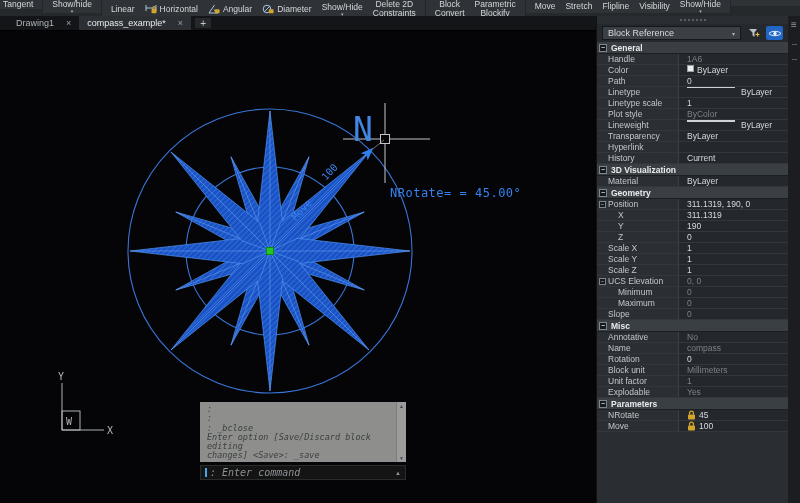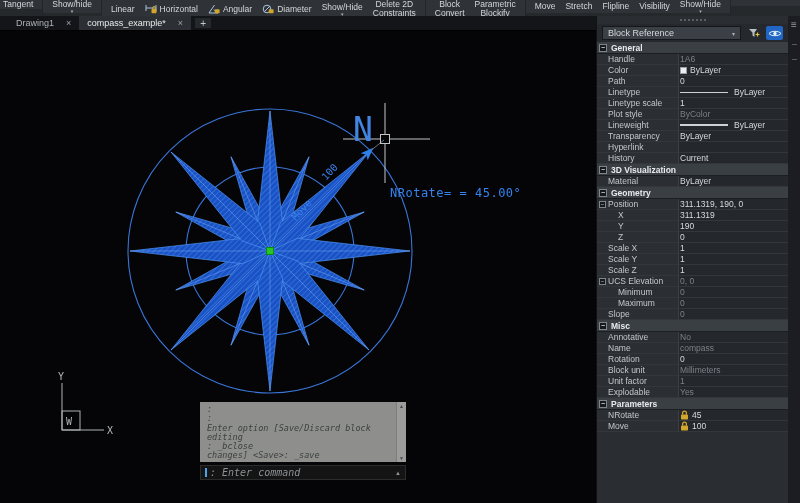--- a/index.html
+++ b/index.html
@@ -63,21 +63,21 @@
   .tool-btn.blue{background:#2166c4;border-radius:2px}
 
   #prop-grid{flex:1;overflow:hidden;font-size:8.5px}
   .sec-header{height:12px;display:flex;align-items:center;gap:4px;background:#3a3f44;border-bottom:1px solid #1c1f22;color:#e8ebee;font-weight:bold;padding-left:2px}
   .minibox{width:8px;height:8px;flex:none;border:1px solid #7e858b;background:#17191c;color:#cfd4d8;font-size:7px;line-height:6px;text-align:center}
   .minibox.sm{width:7px;height:7px;font-size:6px;line-height:5px}
   .prow{height:11px;display:flex;align-items:stretch;border-bottom:1px solid #33373b;background:#2b2f33}
   .gutter{width:11px;flex:none;display:flex;align-items:center;justify-content:center}
   .plabel{width:70px;flex:none;color:#c2c7cb;display:flex;align-items:center;white-space:nowrap;overflow:hidden}
   .indent .plabel{padding-left:10px}
-  .pvalue{flex:1;border-left:1px solid #3c4044;background:#24272b;color:#d6dade;display:flex;align-items:center;gap:3px;padding-left:1px;white-space:nowrap;overflow:hidden}
+  .pvalue{flex:1;border-left:1px solid #3c4044;background:#24272b;color:#d6dade;display:flex;align-items:flex-start;gap:3px;padding-left:8px;white-space:nowrap;overflow:hidden}
   .gray .pvalue{color:#7b828a}
   .swatch{width:7px;height:7px;background:#eceded;border:1px solid #9aa0a5;flex:none}
   .lsample{flex:1;max-width:48px;height:1px;background:#cdd2d6;margin-right:3px}
   .lsample.thick{height:2px}
   .locki svg{display:block}
 
   #sidestrip{flex:1;background:#1b1d20;display:flex;flex-direction:column;align-items:center;padding-top:4px;gap:14px}
   .strip-menu{color:#969ca1;font-size:10px;line-height:10px}
   .strip-mark{width:5px;border-top:1px solid #565b60}
 </style>
@@ -308,22 +308,22 @@
           <text x="353" y="110" class="north">N</text>
           <text x="390" y="166" class="readout">NRotate= = 45.00°</text>
           <text transform="translate(326,150) rotate(-47)" class="dim">100</text>
           <text transform="translate(296,190) rotate(-47)" class="dim">Move</text>
         </svg>
 
         <div class="cmdwin">
           <div class="cmdlines" id="cmd-lines">
               <div class="cline">:</div>
               <div class="cline">:</div>
+              <div class="cline">: _bclose</div>
               <div class="cline">Enter option [Save/Discard block editing</div>
-              <div class="cline">: _bclose</div>
               <div class="cline">changes] &lt;Save&gt;: _save</div>
               <div class="cline">:</div>
             </div>
           <div class="cmdscroll">
             <div class="sarrow">▲</div>
             <div class="strack"></div>
             <div class="sarrow">▼</div>
           </div>
         </div>
 

